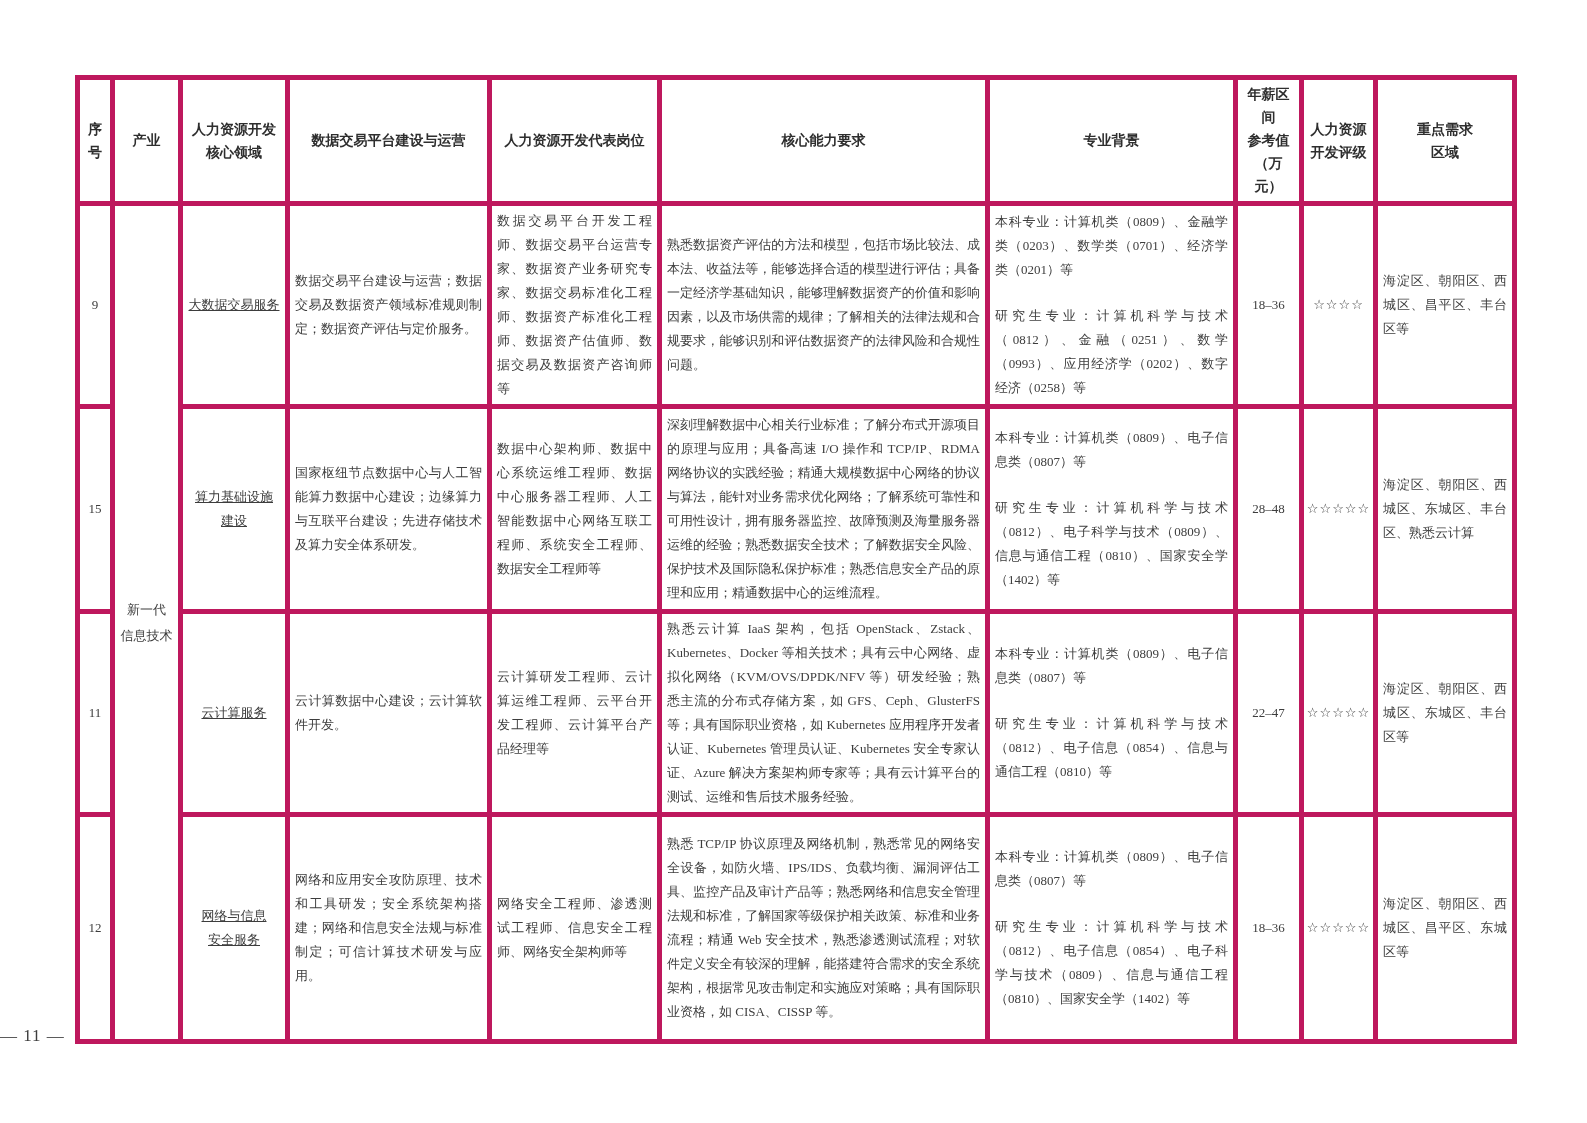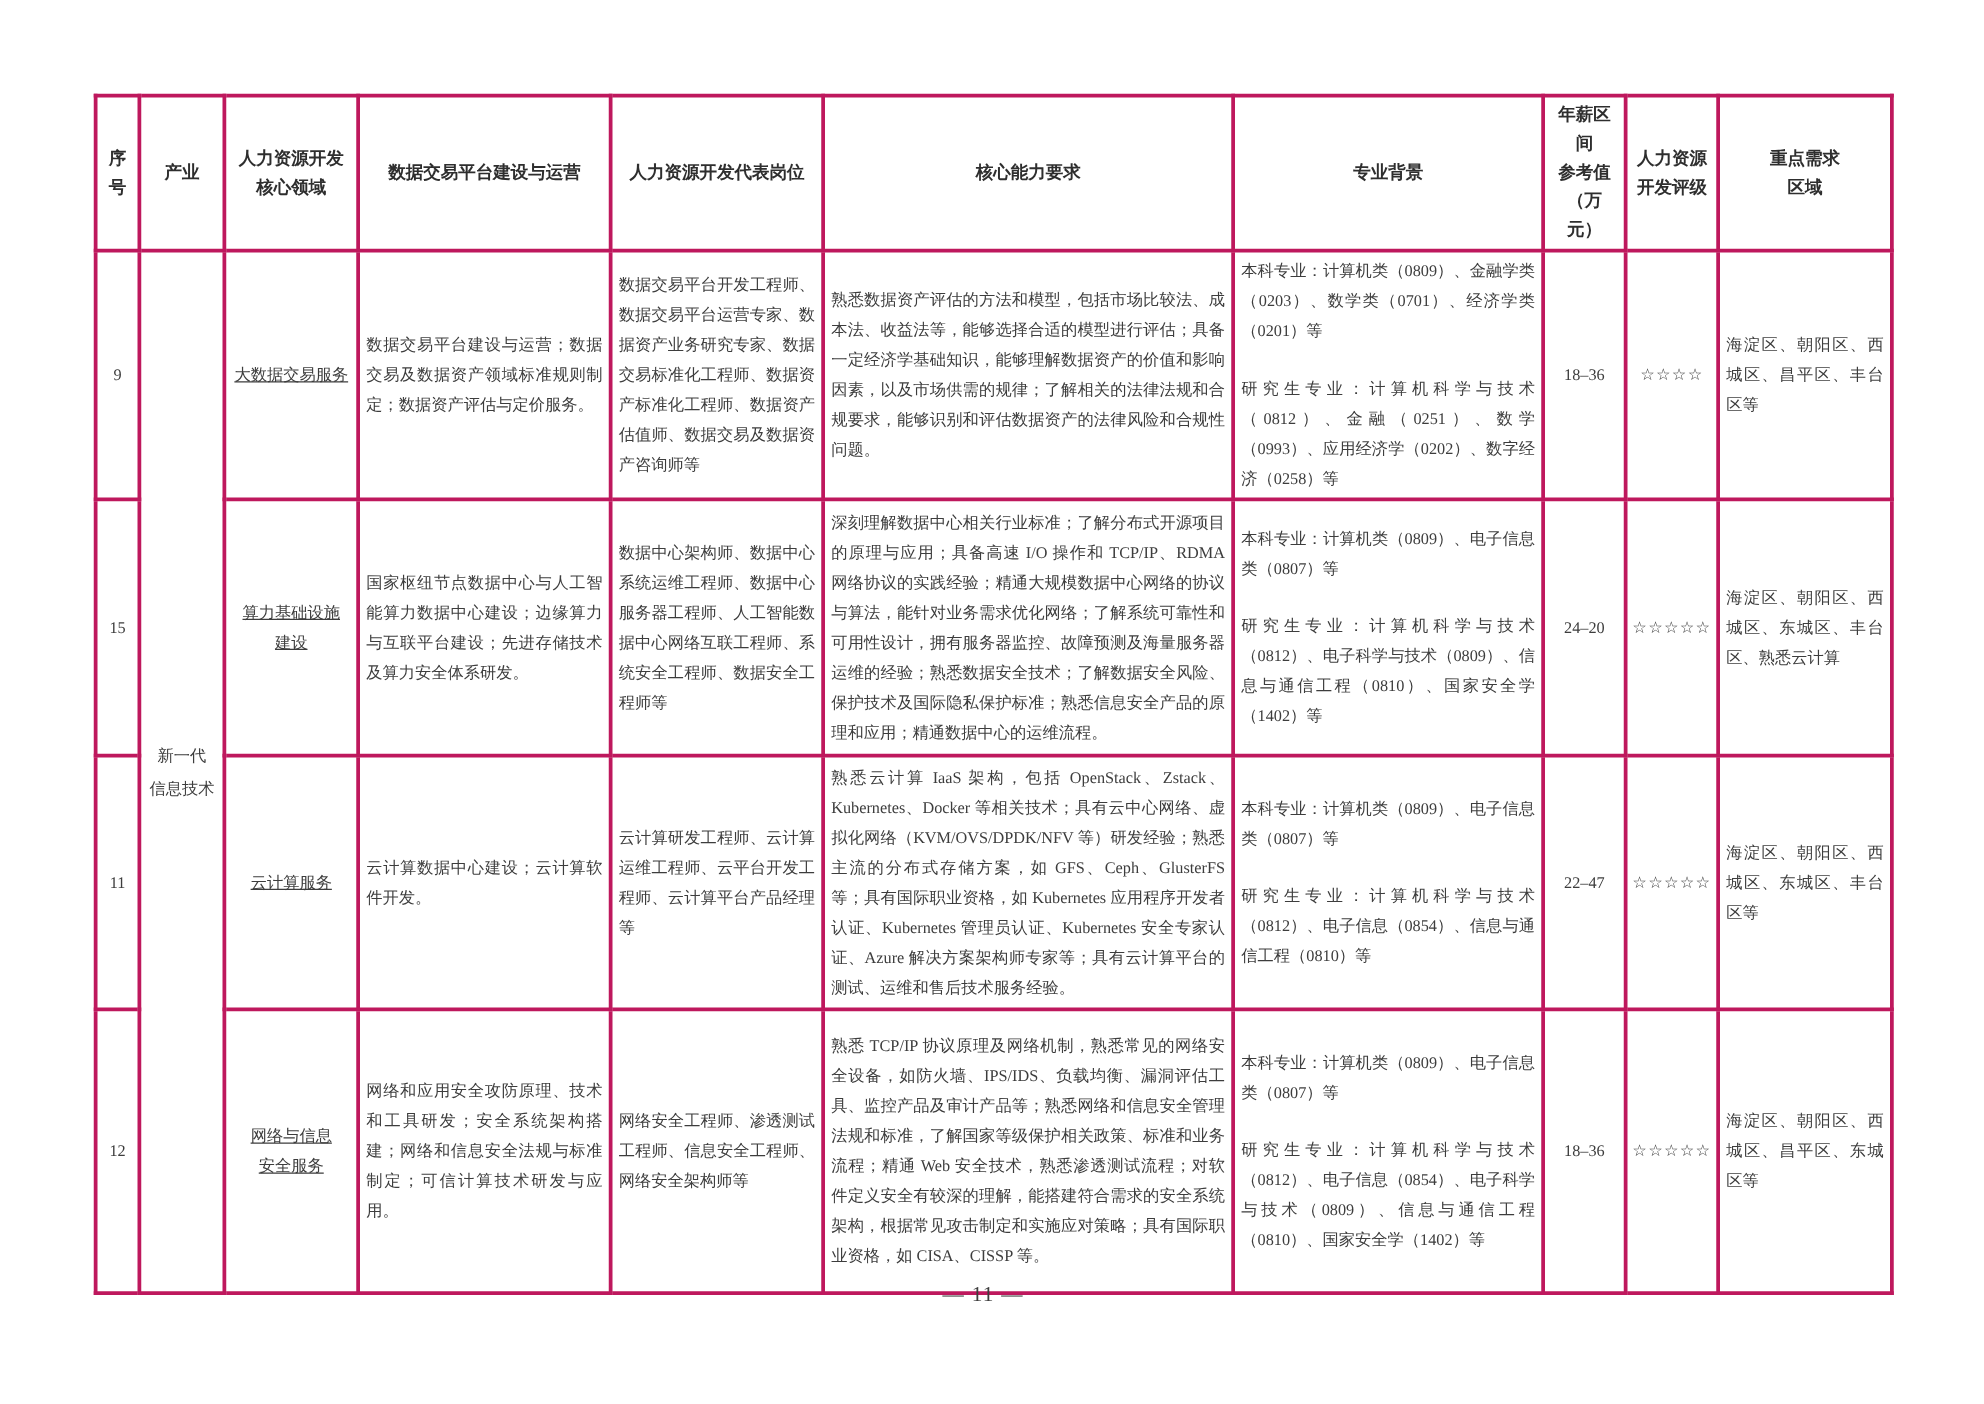--- a/index.html
+++ b/index.html
@@ -10,21 +10,21 @@
     color: #3d3d3d;
   }
   .page { position: relative; width: 1587px; height: 1123px; background: #fff; }
 
   table.hr-table {
     position: absolute; left: 75px; top: 75px;
     width: 1437px; border-collapse: collapse; table-layout: fixed;
     border: 2px solid #454545;
   }
   th, td {
-    border: 3px solid #be185d;
+    border: 5px solid #be185d;
     vertical-align: middle;
     padding: 3px 5px;
     margin-top: 31px;
   }
   th {
     font-weight: bold; font-size: 14px; line-height: 23px;
     text-align: center; white-space: pre-line; color: #2e2e2e;
   }
   td { font-size: 13px; line-height: 24px; }
 
@@ -36,21 +36,21 @@
 
   td.c-no, td.c-salary { text-align: center; }
   td.c-industry { text-align: center; white-space: pre-line; line-height: 26px; }
   td.c-area { text-align: center; white-space: pre-line; text-decoration: underline; }
   td.c-dir, td.c-pos, td.c-req, td.c-bg, td.c-region { text-align: justify; }
   td.c-rating { text-align: center; letter-spacing: 1px; padding: 1px; font-size: 13px; }
   td.c-bg p.first { margin-bottom: 22px; }
 
   .footer {
     position: absolute; left: 0; top: 1026px; width: 1573px;
-    text-align: center; font-size: 17px; color: #3d3d3d; letter-spacing: 1px;
+    text-align: left; font-size: 17px; color: #3d3d3d; letter-spacing: 1px;
   }
 </style>
 </head>
 <body>
 
 <div class="page">
 
   <table class="hr-table">
     <colgroup>
       <col style="width:35px">
@@ -104,21 +104,21 @@
         <td class="c-no">15</td>
         <td class="c-area">算力基础设施
 建设</td>
         <td class="c-dir">国家枢纽节点数据中心与人工智能算力数据中心建设；边缘算力与互联平台建设；先进存储技术及算力安全体系研发。</td>
         <td class="c-pos">数据中心架构师、数据中心系统运维工程师、数据中心服务器工程师、人工智能数据中心网络互联工程师、系统安全工程师、数据安全工程师等</td>
         <td class="c-req">深刻理解数据中心相关行业标准；了解分布式开源项目的原理与应用；具备高速 I/O 操作和 TCP/IP、RDMA 网络协议的实践经验；精通大规模数据中心网络的协议与算法，能针对业务需求优化网络；了解系统可靠性和可用性设计，拥有服务器监控、故障预测及海量服务器运维的经验；熟悉数据安全技术；了解数据安全风险、保护技术及国际隐私保护标准；熟悉信息安全产品的原理和应用；精通数据中心的运维流程。</td>
         <td class="c-bg">
           <p class="first">本科专业：计算机类（0809）、电子信息类（0807）等</p>
           <p>研究生专业：计算机科学与技术（0812）、电子科学与技术（0809）、信息与通信工程（0810）、国家安全学（1402）等</p>
         </td>
-        <td class="c-salary">24–20</td>
+        <td class="c-salary">28–48</td>
         <td class="c-rating">☆☆☆☆☆</td>
         <td class="c-region">海淀区、朝阳区、西城区、东城区、丰台区、熟悉云计算</td>
       </tr>
       <tr class="r11">
         <td class="c-no">11</td>
         <td class="c-area">云计算服务</td>
         <td class="c-dir">云计算数据中心建设；云计算软件开发。</td>
         <td class="c-pos">云计算研发工程师、云计算运维工程师、云平台开发工程师、云计算平台产品经理等</td>
         <td class="c-req">熟悉云计算 IaaS 架构，包括 OpenStack、Zstack、Kubernetes、Docker 等相关技术；具有云中心网络、虚拟化网络（KVM/OVS/DPDK/NFV 等）研发经验；熟悉主流的分布式存储方案，如 GFS、Ceph、GlusterFS 等；具有国际职业资格，如 Kubernetes 应用程序开发者认证、Kubernetes 管理员认证、Kubernetes 安全专家认证、Azure 解决方案架构师专家等；具有云计算平台的测试、运维和售后技术服务经验。</td>
         <td class="c-bg">

